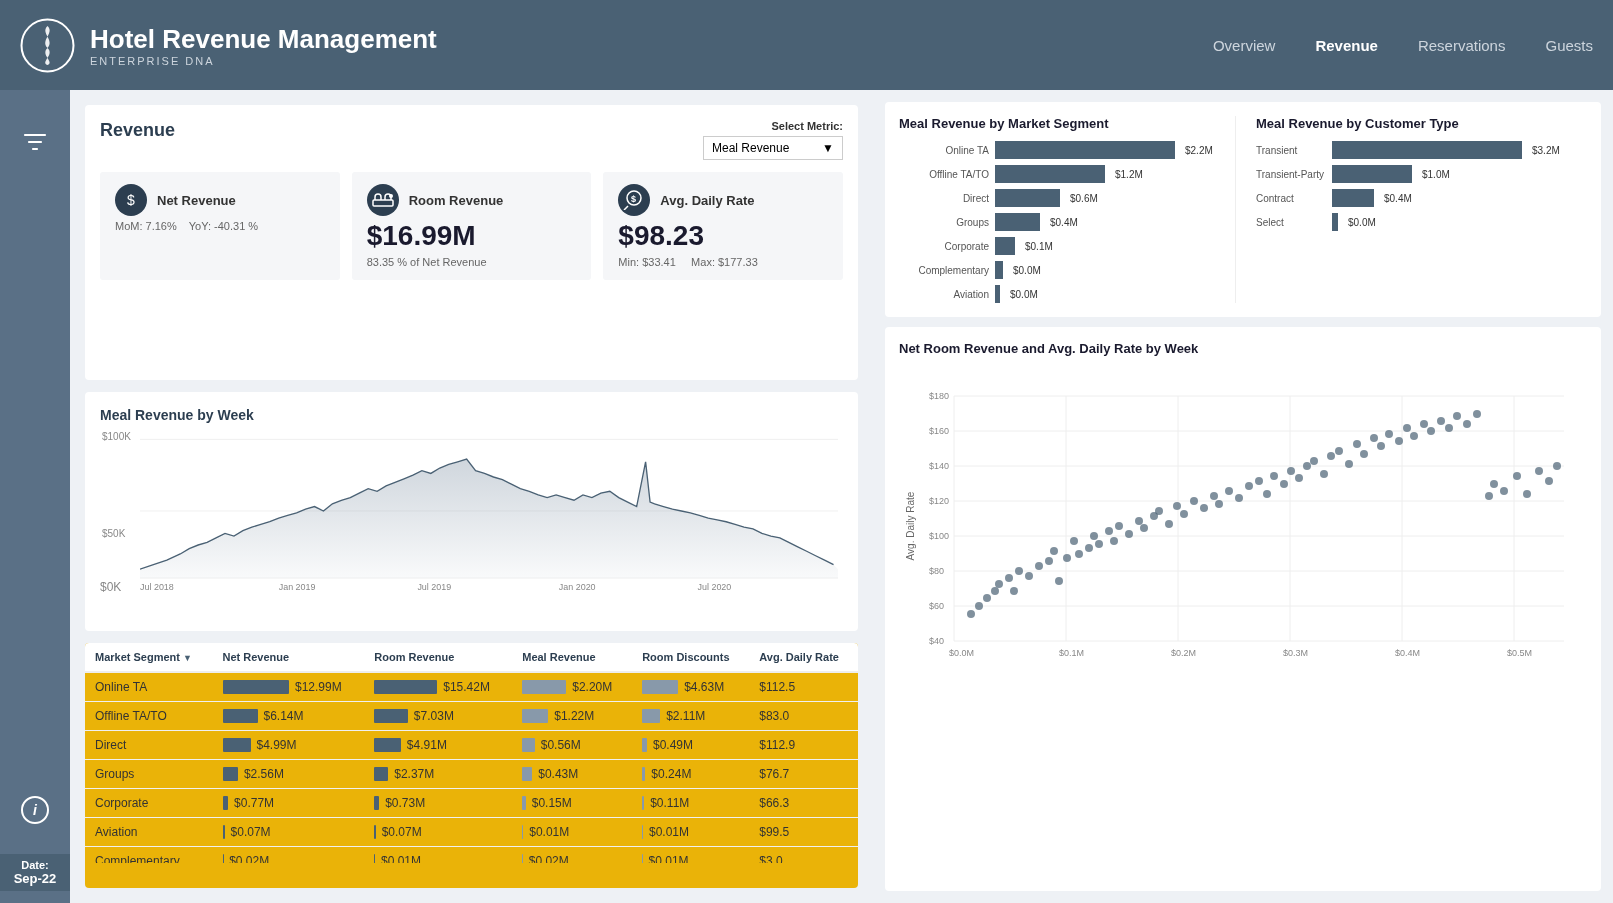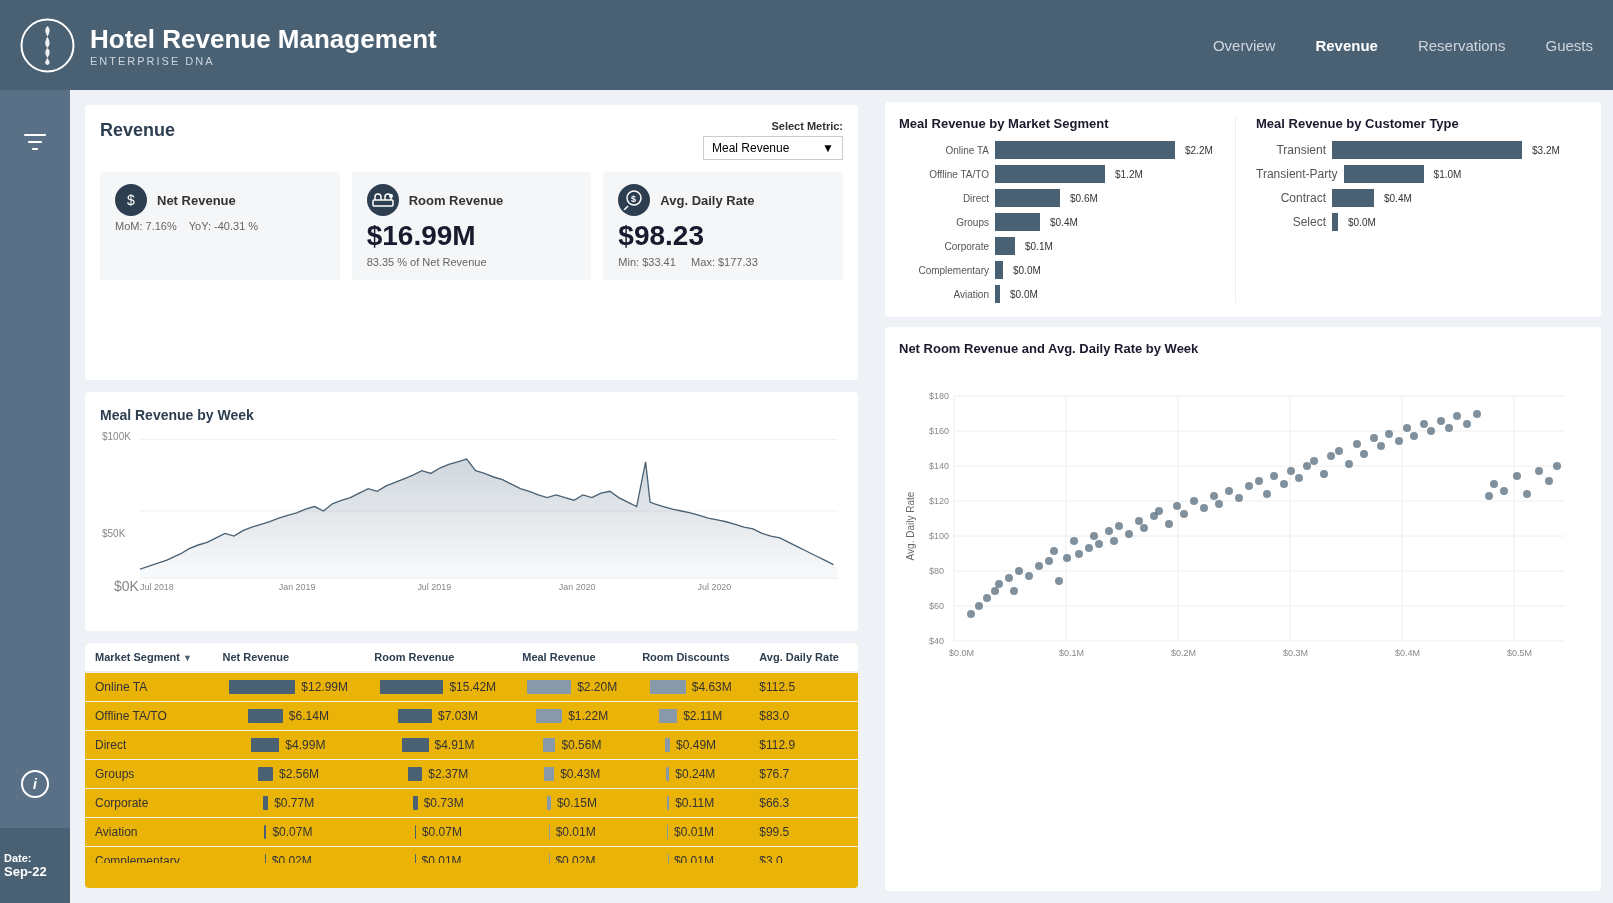--- a/index.html
+++ b/index.html
@@ -49,31 +49,31 @@
     .chart-y-50k { top: 85px; }
     .chart-y-0k { bottom: 18px; }
 
     
     .table-section { background: #eab308; border-radius: 4px; overflow: hidden; flex: 1; }
     .table-wrapper { overflow-y: auto; max-height: 220px; }
     table { width: 100%; border-collapse: collapse; font-size: 12px; }
     thead tr { background: white; border-bottom: 2px solid #eee; }
     th { padding: 8px 10px; text-align: left; font-weight: 700; font-size: 11px; color: #2c3e50; cursor: pointer; }
     td { padding: 7px 10px; border-bottom: 1px solid #f0f0f0; color: #333; }
-    .bar-cell { display: flex; align-items: center; gap: 6px; justify-content: center; }
+    .bar-cell { display: flex; align-items: center; gap: 6px; }
     .mini-bar { height: 14px; background: #8899aa; border-radius: 1px; }
     .mini-bar-rev { background: #4a6174; }
 
     
     .right-panel { width: 740px; background: #eef1f5; padding: 12px; display: flex; flex-direction: column; gap: 10px; }
     .panel-title { font-size: 13px; font-weight: 700; color: #1a1a2e; margin-bottom: 10px; }
     .bar-chart-area { display: flex; flex-direction: column; gap: 6px; }
     .bar-row { display: flex; align-items: center; gap: 6px; }
     .bar-label { font-size: 10px; color: #555; text-align: right; min-width: 90px; }
-    .bar-label-sm { font-size: 12px; color: #555; text-align: right; min-width: 70px; }
+    .bar-label-sm { font-size: 10px; color: #555; min-width: 70px; }
     .bar-fill { height: 18px; background: #4a6174; }
     .bar-value { font-size: 10px; color: #333; margin-left: 4px; }
     .divider-v { width: 1px; background: #eee; margin: 0 5px; }
 
     .sort-arrow { font-size: 9px; color: #4a6174; }
 
     .date-info { background: #4a6174; color: white; padding: 8px 12px; font-size: 11px; font-weight: 600; min-width: 70px; }
 
     .info-icon { background: #4a6174; width: 70px; display: flex; align-items: center; justify-content: center; }
     .info-circle { width: 28px; height: 28px; border: 2px solid white; border-radius: 50%; display: flex; align-items: center; justify-content: center; color: white; font-size: 14px; font-style: italic; font-weight: 700; }
@@ -106,21 +106,21 @@
   <div class="sidebar">
     <div class="sidebar-icon" style="font-size:20px; margin-top:10px;">
       <svg width="28" height="28" viewBox="0 0 28 28" fill="none">
         <path d="M4 7h20M8 14h12M12 21h4" stroke="white" stroke-width="2.2" stroke-linecap="round"></path>
       </svg>
     </div>
     <div style="flex:1"></div>
     <div class="info-icon" style="margin-bottom:10px; background:transparent;">
       <div class="info-circle">i</div>
     </div>
-    <div class="date-info" style="width:100%; text-align:left; padding:24px 4px; margin-bottom:0;">
+    <div class="date-info" style="width:100%; text-align:center; padding:5px 4px; margin-bottom:12px;">
       <div>Date:</div>
       <div style="font-size:13px;">Sep-22</div>
     </div>
   </div>
 
   <div class="main-content">
 
     <div class="revenue-panel">
       <div class="revenue-panel-header">
         <span class="revenue-title">Revenue</span>
@@ -181,21 +181,21 @@
           </div>
         </div>
       </div>
     </div>
 
     <div class="chart-section">
       <div class="chart-title">Meal Revenue by Week</div>
       <div class="chart-area" style="position:relative; height:185px;">
         <span class="chart-y-label chart-y-100k" style="position:absolute; left:2px; top:0; font-size:10px; color:#888;">$100K</span>
         <span class="chart-y-label chart-y-50k" style="position:absolute; left:2px; top:97px; font-size:10px; color:#888;">$50K</span>
-        <span class="chart-y-label chart-y-0k" style="position:absolute; left:14px; bottom:22px; font-size:14px; color:#888;">$0K</span>
+        <span class="chart-y-label chart-y-0k" style="position:absolute; left:0; bottom:22px; font-size:12px; color:#888;">$0K</span>
         <svg viewBox="0 0 780 160" style="position:absolute; left:40px; top:0; width:calc(100% - 45px); height:160px;">
 
           <line x1="0" y1="0" x2="780" y2="0" stroke="#eee" stroke-width="1"></line>
           <line x1="0" y1="80" x2="780" y2="80" stroke="#eee" stroke-width="1"></line>
           <line x1="0" y1="155" x2="780" y2="155" stroke="#eee" stroke-width="1"></line>
 
           <defs>
             <linearGradient id="areaGrad" x1="0" y1="0" x2="0" y2="1">
               <stop offset="0%" stop-color="#8899aa" stop-opacity="0.4"></stop>
               <stop offset="100%" stop-color="#8899aa" stop-opacity="0.05"></stop>

